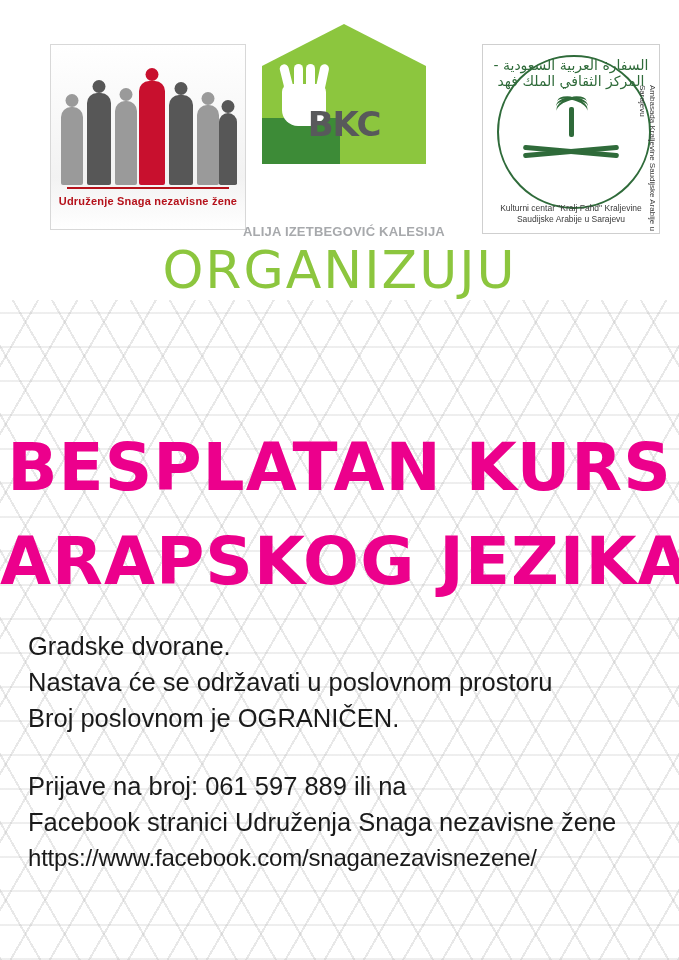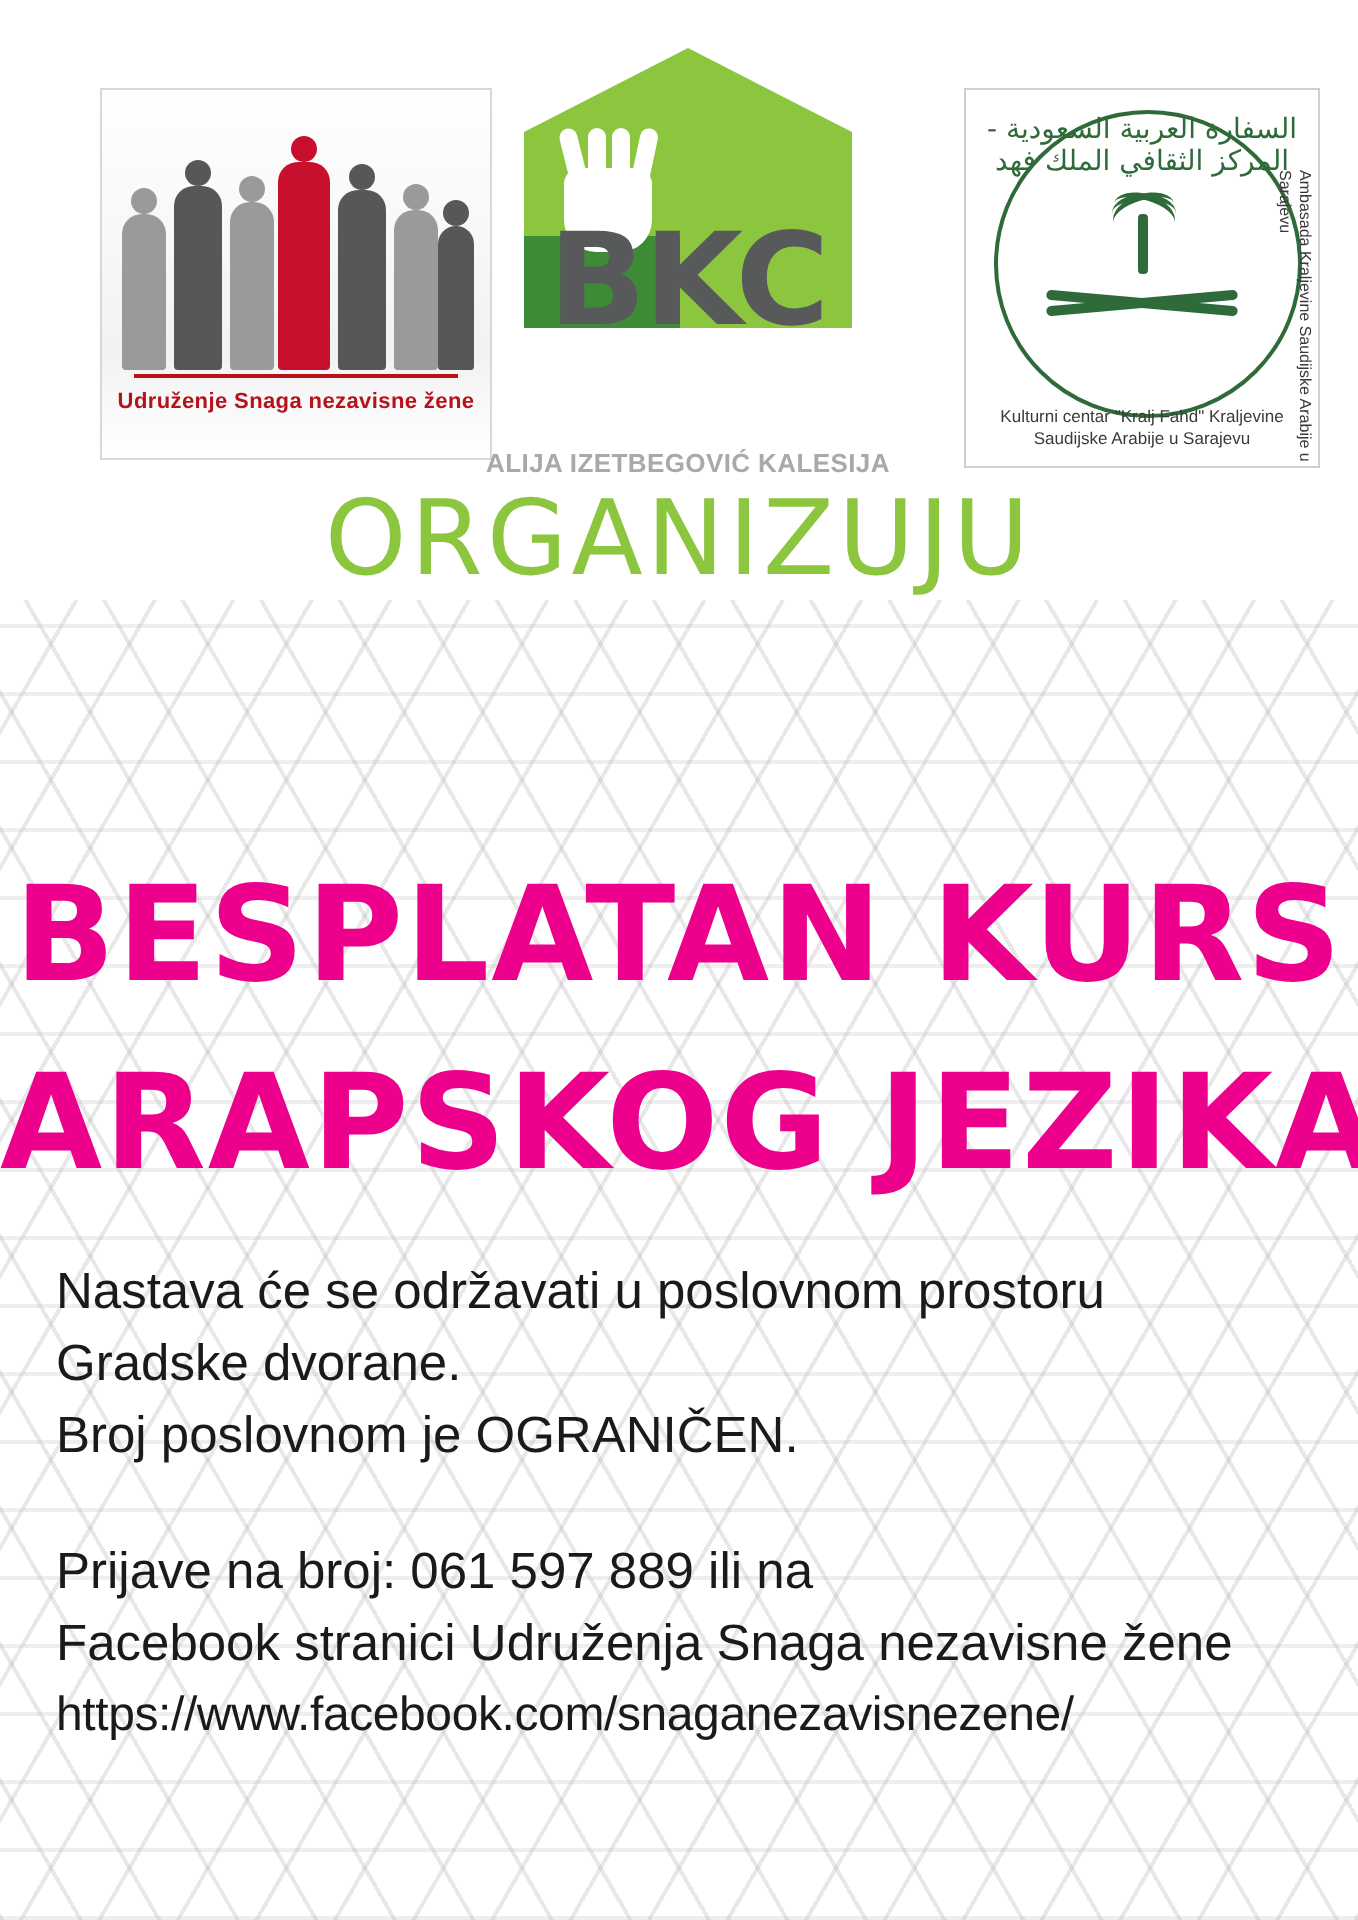--- a/index.html
+++ b/index.html
@@ -159,21 +159,21 @@
     top: 94px;
     width: 78px;
     height: 46px;
     background: #3d8b37;
   }
   .bkc-text {
     position: absolute;
     left: 0;
     top: 80px;
     width: 216px;
-    font-size: 64px;
+    font-size: 34px;
     font-weight: bold;
     color: #58595b;
     letter-spacing: -1px;
     font-family: "DejaVu Sans", sans-serif;
   }
   .bkc-sub1 {
     position: absolute;
     left: 0;
     top: 182px;
     width: 216px;
@@ -410,22 +410,22 @@
     </div>
 
     <div class="organizuju">ORGANIZUJU</div>
 
     <div class="title-block">
       <div class="title-line">BESPLATAN  KURS</div>
       <div class="title-line">ARAPSKOG JEZIKA</div>
     </div>
 
     <div class="body-copy">
+      <div>Gradske dvorane.</div>
       <div>Nastava će se održavati u poslovnom prostoru</div>
-      <div>Gradske dvorane.</div>
       <div>Broj poslovnom je OGRANIČEN.</div>
       <div class="p2">Prijave na broj: 061 597 889 ili na</div>
       <div>Facebook stranici Udruženja Snaga nezavisne žene</div>
       <div class="url">https://www.facebook.com/snaganezavisnezene/</div>
     </div>
 
   </div>
 </div>
 
 </body></html>

